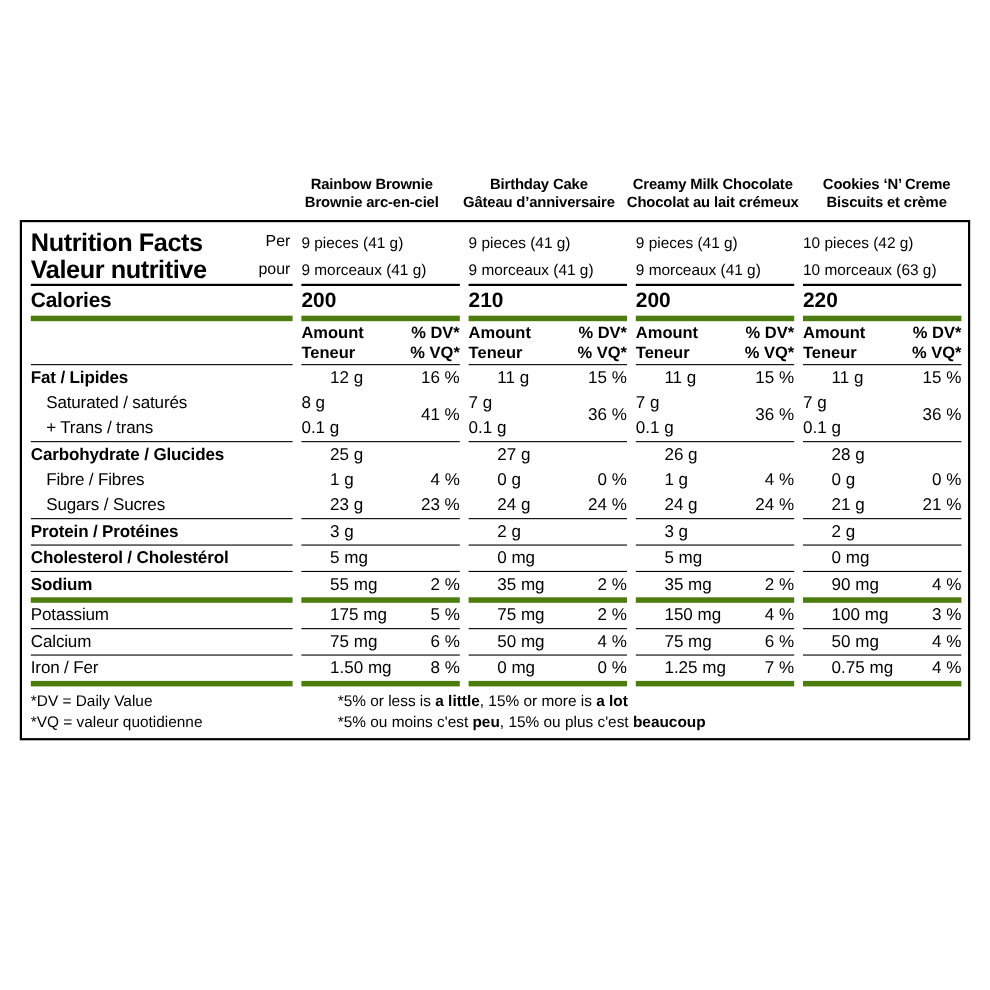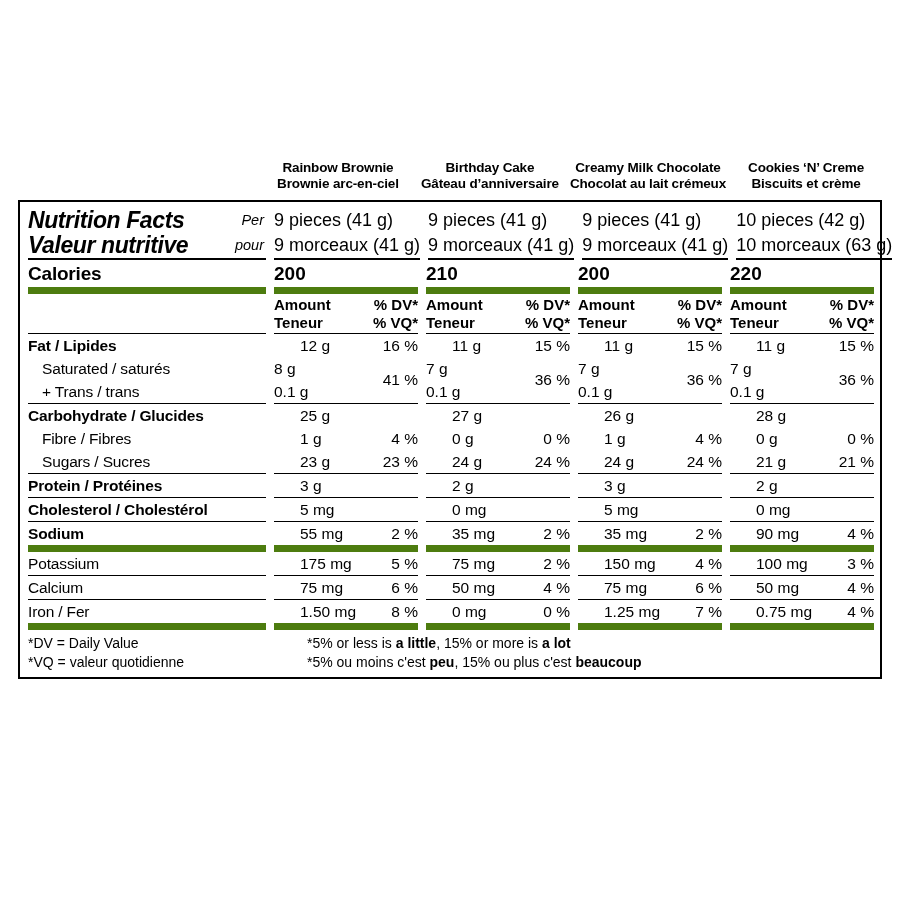--- a/index.html
+++ b/index.html
@@ -71,42 +71,42 @@
   }
   .gutter { width: 8px; flex: 0 0 8px; }
   .data-col {
     flex: 1 1 0;
     box-sizing: border-box;
   }
 
   
   .r-hair { border-bottom: 1px solid #000; }
   .r-med  { border-bottom: 2.5px solid #000; }
-  .r-thick{ border-bottom: 7px solid #4d7c0f; }
-
-  
-  .title-band { display: flex; align-items: flex-start; font-style: italic; }
+  .r-thick{ border-bottom: 5px solid #4d7c0f; }
+
+  
+  .title-band { display: flex; align-items: flex-start; }
   .title-txt {
     font-size: 23px;
     font-weight: bold;
     line-height: 25px;
     letter-spacing: -0.4px;
     padding-top: 6px;
     white-space: nowrap;
   }
   .per-txt {
     margin-left: auto;
     font-size: 14.5px;
     line-height: 25px;
     padding-top: 6px;
     text-align: right;
     padding-right: 2px;
   }
   .serving {
-    font-size: 18px;
+    font-size: 14px;
     line-height: 25px;
     padding-top: 6px;
     white-space: nowrap;
   }
 
   
   .cal-label {
     font-size: 19px;
     font-weight: bold;
     line-height: 27px;

